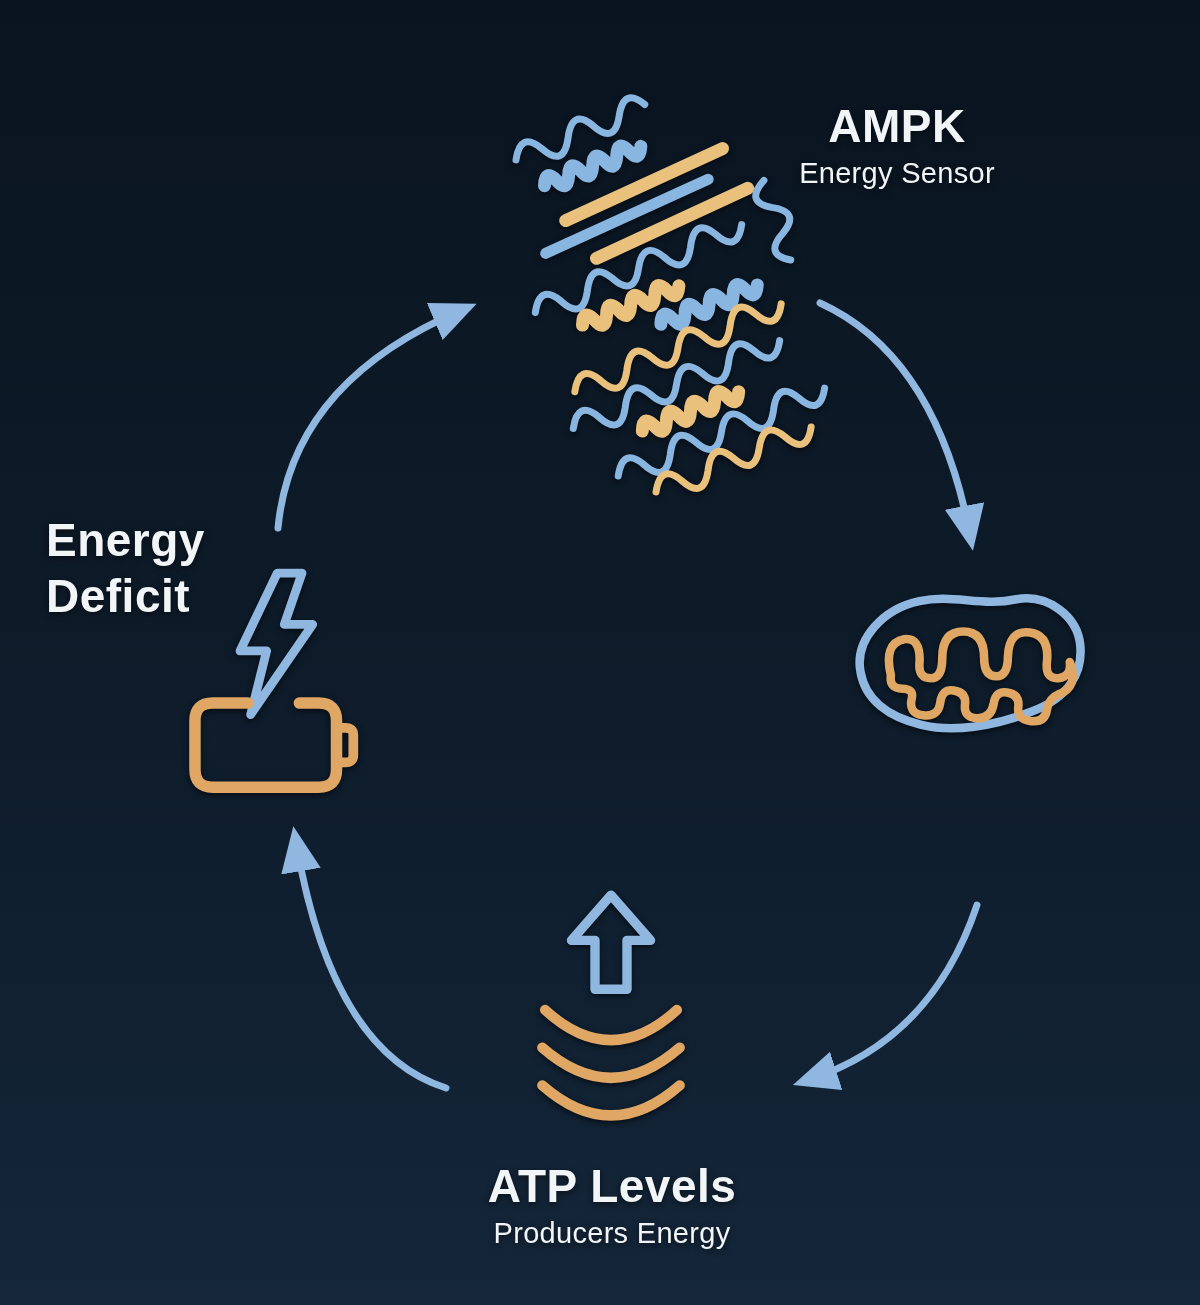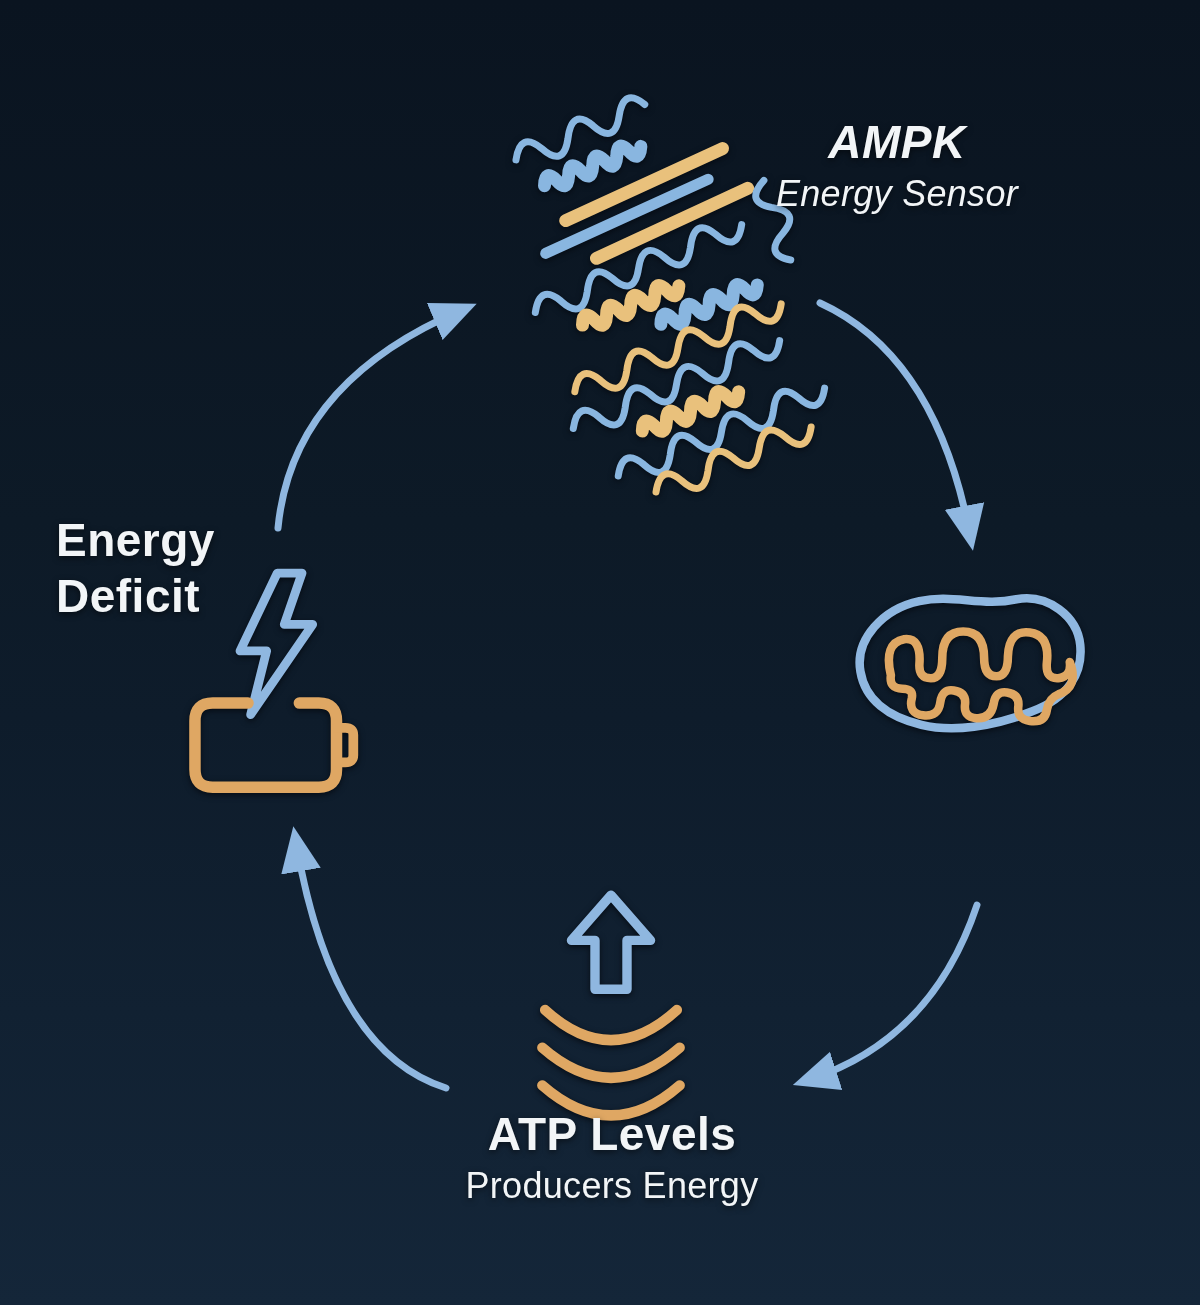--- a/index.html
+++ b/index.html
@@ -6,21 +6,21 @@
   .canvas{
     position:relative;width:1200px;height:1305px;overflow:hidden;
     background:linear-gradient(180deg,#0a1420 0%,#0d1a27 40%,#0e1c2b 55%,#142639 100%);
     font-family:"Liberation Sans",sans-serif;
   }
   svg{display:block;overflow:visible;}
   .abs{position:absolute;}
   .icon-svg{filter:drop-shadow(0 2px 3px rgba(3,8,15,.85));}
   .node-label{color:#f2f5f7;text-shadow:0 2px 6px rgba(0,0,0,.55);}
   .node-label .title{font-size:46px;font-weight:700;letter-spacing:.5px;line-height:1.15;}
-  .node-label .subtitle{font-size:36px;font-weight:400;letter-spacing:.3px;margin-top:4px;}
+  .node-label .subtitle{font-size:29px;font-weight:400;letter-spacing:.3px;margin-top:4px;}
   .centered{text-align:center;}
   .left-label{text-align:left;}
   .left-label .title{line-height:1.22;}
   .arrow-path{fill:none;stroke:#8fb7e0;stroke-width:7;stroke-linecap:round;}
   .p-blue{stroke:#89b6e0;}
   .p-gold{stroke:#e9c17c;}
   .p-loop{fill:none;stroke-width:7;stroke-linecap:round;stroke-linejoin:round;}
   .p-helix{fill:none;stroke-width:13;stroke-linecap:round;stroke-linejoin:round;}
   .p-strand{fill:none;stroke-linecap:round;}
   .o-stroke{fill:none;stroke:#dfa763;stroke-linecap:round;stroke-linejoin:round;}
@@ -55,46 +55,46 @@
       <path class="p-helix p-blue" d="M150,250 q6,-16 13,-1 q6,16 13,0 q6,-16 13,-1 q6,16 13,0 q6,-16 13,-1 q6,16 13,0 q6,-16 13,-1 q6,16 13,0"></path>
       <path class="p-loop p-gold" d="M46,284 q14,-26 28,-2 q14,26 28,0 q14,-28 28,-4 q14,26 28,0 q14,-26 28,-2 q14,26 28,0 q14,-28 28,-4 q14,26 28,0"></path>
       <path class="p-loop p-blue" d="M32,318 q14,-26 28,-2 q14,26 28,0 q14,-28 28,-4 q14,26 28,0 q14,-26 28,-2 q14,26 28,0 q14,-28 28,-4 q14,26 28,0"></path>
       <path class="p-helix p-gold" d="M96,344 q6,-16 13,-1 q6,16 13,0 q6,-16 13,-1 q6,16 13,0 q6,-16 13,-1 q6,16 13,0 q6,-16 13,-1 q6,16 13,0"></path>
       <path class="p-loop p-blue" d="M58,378 q14,-26 28,-2 q14,26 28,0 q14,-28 28,-4 q14,26 28,0 q14,-26 28,-2 q14,26 28,0 q14,-28 28,-4 q14,26 28,0"></path>
       <path class="p-loop p-gold" d="M88,406 q14,-26 28,-2 q14,26 28,0 q14,-28 28,-4 q14,26 28,0 q14,-26 28,-2 q14,26 28,0"></path>
       <path class="p-loop p-blue" d="M296,150 q-26,14 -2,28 q26,14 2,28 q-26,14 -2,28"></path>
     </g>
   </svg>
 
-  <div class="abs node-label centered" style="left:737px;top:116px;width:320px;font-style:italic;">
+  <div class="abs node-label centered" style="left:737px;top:100px;width:320px;">
     <div class="title">AMPK</div>
     <div class="subtitle">Energy Sensor</div>
   </div>
 
   <svg class="abs icon-svg" style="left:842px;top:584px;" width="250" height="157" viewBox="0 0 260 165">
     <path class="b-stroke" stroke-width="9" d="M18,92 C12,58 42,26 80,18 C115,10 145,24 182,16 C215,10 246,34 249,64 C252,94 236,120 198,134 C158,150 115,156 82,148 C48,140 23,122 18,92 Z"></path>
     <path class="o-stroke" stroke-width="9" d="M50,96 Q42,62 64,58 Q82,56 80,84 Q79,99 92,99 Q104,99 104,78 Q104,50 126,50 Q148,50 148,78 Q148,97 161,97 Q173,97 173,76 Q174,48 196,51 Q217,54 214,82 Q212,100 226,99 Q240,97 238,82 Q248,108 226,116 Q216,120 214,132 Q212,146 196,144 Q182,142 184,128 Q185,116 172,114 Q160,112 158,126 Q155,142 140,141 Q126,140 128,126 Q129,114 116,112 Q104,110 102,124 Q100,140 84,138 Q68,136 72,120 Q74,110 62,110 Q48,110 50,96 Z"></path>
   </svg>
 
   <div class="abs node-label centered" style="left:843px;top:772px;width:320px;">
   </div>
 
   <svg class="abs icon-svg" style="left:531px;top:878px;" width="160" height="249" viewBox="0 0 170 260">
     <path class="b-stroke" stroke-width="10" d="M68,116 L68,64 L43,64 L85,16 L127,64 L102,64 L102,116 Z"></path>
     <path class="o-stroke" stroke-width="11" d="M15,138 Q85,202 155,138"></path>
     <path class="o-stroke" stroke-width="11" d="M12,178 Q85,242 158,178"></path>
     <path class="o-stroke" stroke-width="11" d="M12,218 Q85,282 158,218"></path>
   </svg>
 
-  <div class="abs node-label centered" style="left:452px;top:1108px;width:320px;">
+  <div class="abs node-label centered" style="left:452px;top:1160px;width:320px;">
     <div class="title">ATP Levels</div>
     <div class="subtitle">Producers Energy</div>
   </div>
 
-  <div class="abs node-label left-label" style="left:56px;top:512px;width:210px;">
+  <div class="abs node-label left-label" style="left:46px;top:512px;width:210px;">
     <div class="title">Energy Deficit</div>
   </div>
 
   <svg class="abs icon-svg" style="left:186px;top:566px;" width="186" height="230" viewBox="0 0 210 260">
     <path class="b-stroke" stroke-width="10" d="M103,8 L61,96 L91,96 L73,168 L143,66 L111,66 L131,8 Z"></path>
     <path class="o-stroke" stroke-width="13" d="M128,155 L150,155 Q170,155 170,175 L170,230 Q170,250 150,250 L30,250 Q10,250 10,230 L10,175 Q10,155 30,155 L70,155"></path>
     <path class="o-stroke" stroke-width="11" d="M170,183 L180,183 Q189,183 189,191 L189,214 Q189,222 180,222 L170,222"></path>
   </svg>
 
 </div>

